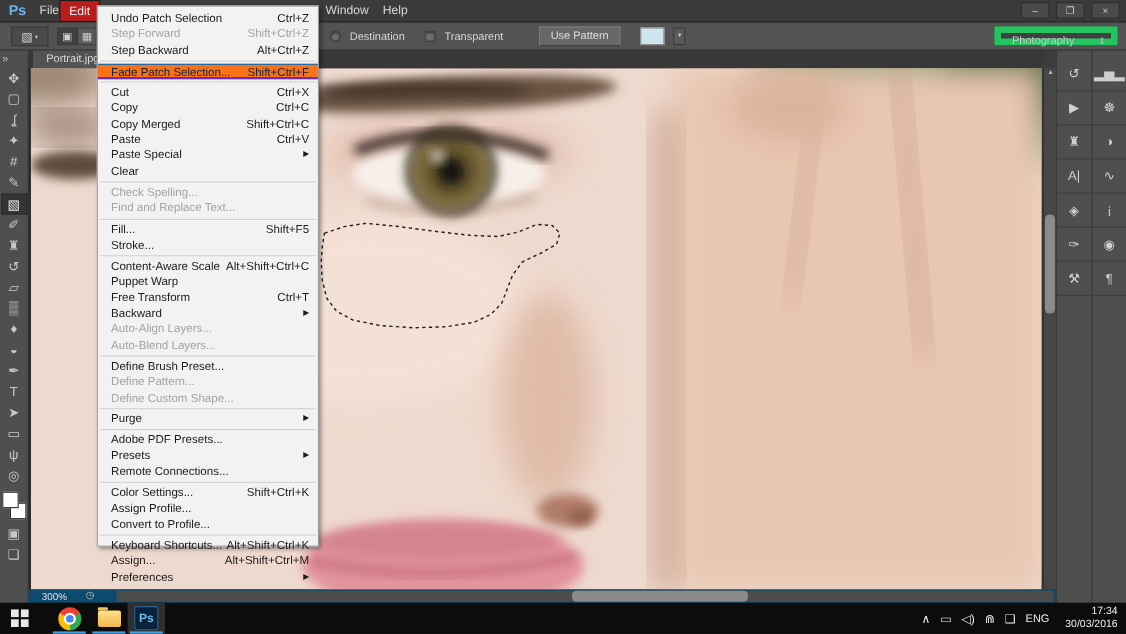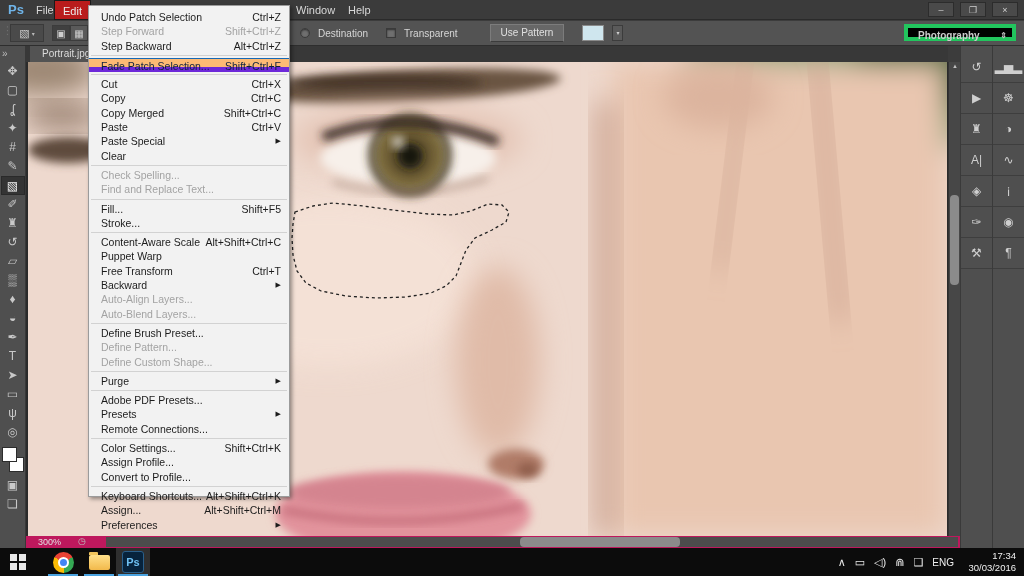--- a/index.html
+++ b/index.html
@@ -23,21 +23,21 @@
   #tool-preset .dd { font-size:6px; color:#b8b8b8; }
   .modebtn { position:absolute; top:4px; width:18px; height:16px; background:#5a5a5a; border:1px solid #3c3c3c; color:#cfcfcf; font-size:10px; text-align:center; line-height:15px; }
   #mode-new { left:52px; background:#404040; } #mode-add { left:70px; }
   #opt-mid { position:absolute; left:300px; top:3px; display:flex; align-items:center; gap:8px; height:18px; }
   .radio { width:10px; height:10px; border-radius:50%; background:#6f6f6f; border:1px solid #3a3a3a; box-shadow:inset 0 1px 2px #2f2f2f; }
   .checkbox { width:10px; height:10px; background:#6f6f6f; border:1px solid #3a3a3a; box-shadow:inset 0 1px 2px #2f2f2f; }
   .optlabel { font-size:10px; color:#d6d6d6; margin-right:10px; }
   #use-pattern { height:18px; padding:0 10px; background:#676767; border:1px solid #7c7c7c; border-bottom-color:#3c3c3c; color:#e0e0e0; font-size:10px; line-height:16px; margin-left:14px; }
   #pattern-swatch { width:22px; height:16px; border:1px solid #8a8a8a; margin-left:10px; }
   #pattern-dd { width:11px; height:16px; background:#5a5a5a; border:1px solid #3c3c3c; color:#cfcfcf; font-size:6px; text-align:center; line-height:15px; }
-  #workspace { position:absolute; right:8px; top:3px; width:112px; height:17px; background:#000000; border:4px solid #22c55e; color:#cccccc; font-size:10px; line-height:15px; padding-left:10px;font-weight:bold; }
+  #workspace { position:absolute; right:8px; top:3px; width:112px; height:17px; background:#404040; border:6px solid #22c55e; color:#cccccc; font-size:10px; line-height:15px; padding-left:10px; }
   #workspace .ud { position:absolute; right:5px; top:0; font-size:8px; color:#bbb; }
 
   
   #tabbar { position:absolute; top:46px; left:26px; width:922px; height:16px; background:#383838; }
   #doc-tab { position:absolute; left:4px; top:0; height:16px; padding:0 12px; background:#535353; color:#dcdcdc; font-size:10px; line-height:16px; border-right:1px solid #2c2c2c; }
   #tools-chevron { position:absolute; top:48px; left:2px; color:#bdbdbd; font-size:10px; z-index:2; }
 
   
   #toolbar { position:absolute; top:46px; left:0; width:26px; height:502px; background:#4f4f4f; border-right:1px solid #383838; padding-top:16px; display:flex; flex-direction:column; align-items:center; }
   .tool { width:24px; height:19px; color:#c9c9c9; font-size:12px; text-align:center; line-height:19px; }
@@ -54,34 +54,34 @@
   #vscroll { position:absolute; top:62px; left:948px; width:12px; height:474px; background:#474747; border-left:1px solid #333; }
   #vscroll .arrow { position:absolute; top:1px; left:0; width:12px; text-align:center; font-size:6px; color:#c0c0c0; }
   #vthumb { position:absolute; left:1px; top:133px; width:9px; height:90px; background:#8b8b8b; border-radius:4px; }
 
   
   #rightdock { position:absolute; top:46px; left:960px; width:64px; height:502px; background:#4f4f4f; display:flex; }
   .dockcol { width:32px; display:flex; flex-direction:column; border-left:1px solid #3a3a3a; padding-top:6px; }
   .dockbtn { width:31px; height:31px; border-bottom:1px solid #3e3e3e; color:#cfcfcf; font-size:12px; display:flex; align-items:center; justify-content:center; }
 
   
-  #statusbar { position:absolute; top:536px; left:26px; width:934px; height:12px; background:#be185d; }
+  #statusbar { position:absolute; top:536px; left:26px; width:934px; height:12px; background:#0c4a6e; }
   #zoom-level { position:absolute; left:12px; top:1px; font-size:9px; color:#e0e0e0; }
   #status-icon { position:absolute; left:52px; top:0px; font-size:9px; color:#bdbdbd; }
   #hscroll { position:absolute; left:80px; top:1px; right:2px; height:10px; background:#4c4c4c; }
   #hthumb { position:absolute; left:414px; top:0; width:160px; height:10px; background:#8b8b8b; border-radius:4px; }
 
   
   #editmenu { position:absolute; top:5px; left:88px; width:202px; height:492px; background:#f2f2f2; border:1px solid #9b9b9b; box-shadow:2px 2px 4px rgba(0,0,0,.4); z-index:50; padding-top:4px; }
   .menu-item { height:14.3px; line-height:14.3px; font-size:10.5px; color:#1c1c1c; display:flex; padding:0 8px 0 12px; }
   .menu-item .mi-label { flex:1; white-space:nowrap; }
   .menu-item .mi-right { text-align:right; white-space:nowrap; }
   .menu-item .mi-sub { font-size:7px; line-height:14.3px; }
   .menu-item.disabled { color:#a3a3a3; }
-  .menu-item.highlighted { background:#fdba74; border-top:1px solid #1668b3; border-bottom:5px solid #6d28d9; color:#0d2240; }
+  .menu-item.highlighted { background:#f97316; border-top:1px solid #1668b3; border-bottom:2px solid #6d28d9; color:#0d2240; }
   .menu-sep { height:1px; background:#d2d2d2; margin:2px 2px; }
 
   
   #taskbar { position:absolute; top:548px; left:0; width:1024px; height:28px; background:#0c0c0c; }
   #start-button { position:absolute; left:10px; top:6px; width:17px; height:17px; }
   #start-button i { position:absolute; width:7px; height:7px; background:#e8e8e8; }
   #start-button i:nth-child(1){left:0;top:0;} #start-button i:nth-child(2){left:9px;top:0;}
   #start-button i:nth-child(3){left:0;top:9px;} #start-button i:nth-child(4){left:9px;top:9px;}
   .appslot { position:absolute; top:0; width:34px; height:28px; display:flex; align-items:center; justify-content:center; }
   .appslot.running::after { content:""; position:absolute; left:2px; right:2px; bottom:0; height:2px; background:#4aa3e0; }

